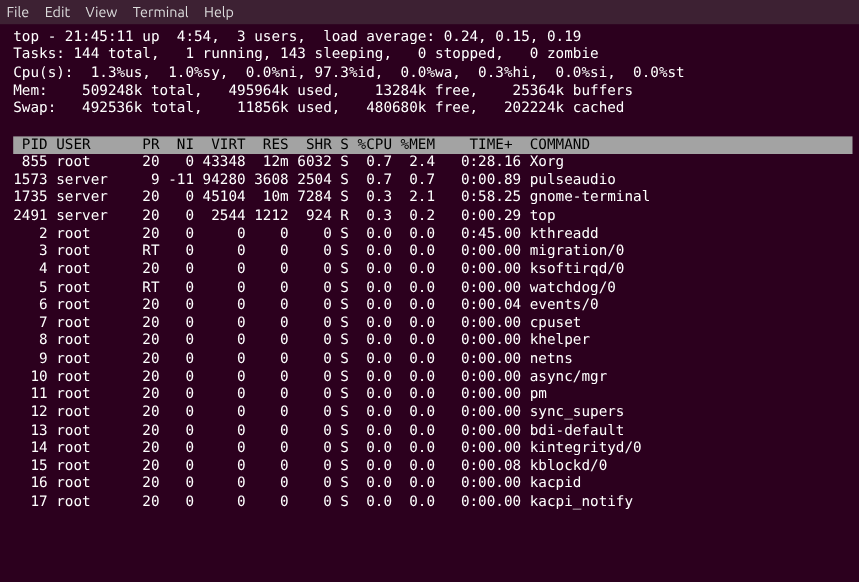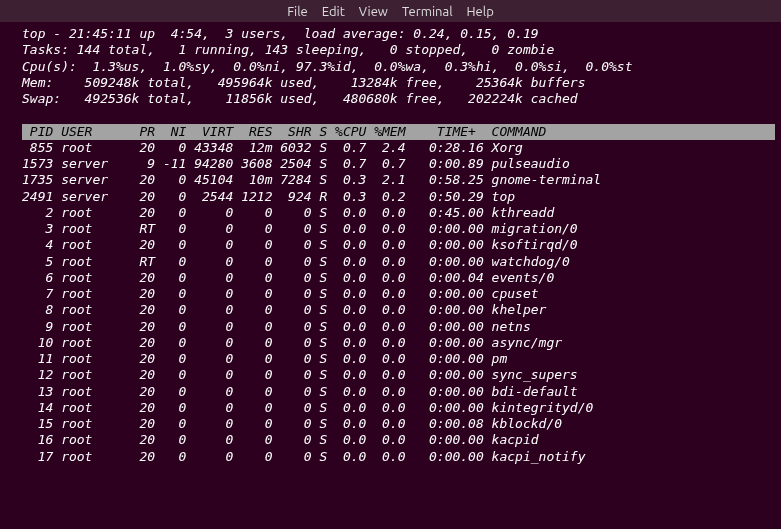--- a/index.html
+++ b/index.html
@@ -1,18 +1,18 @@
 <!DOCTYPE html>
 <html><head>
 <meta charset="utf-8">
 <style>
   html,body{margin:0;padding:0;background:#2c001e;color:#fff;font-family:"DejaVu Sans Mono","Ubuntu Mono",Consolas,monospace;font-size:13px;line-height:1.25;width:781px;height:529px;overflow:hidden;}
-  .menubar{background:#3d2133;height:22px;display:flex;align-items:center;padding:0 6px;gap:14px;font-family:Ubuntu,"DejaVu Sans",sans-serif;font-size:13px;color:#ddd;justify-content:center;}
+  .menubar{background:#3d2133;height:22px;display:flex;align-items:center;padding:0 6px;gap:14px;font-family:Ubuntu,"DejaVu Sans",sans-serif;font-size:13px;color:#ddd;}
   .menubar span{cursor:default;}
-  .term{padding:4px 6px 6px 22px;font-style:italic;}
+  .term{padding:4px 6px 6px 12px;}
   .hdr{background:#a3a3a3;color:#000;white-space:pre;}
   .row{white-space:pre;}
   pre{margin:0;font:inherit;}
 </style>
 </head>
 <body>
 
 <div class="menubar">
   <span>File</span>
   <span>Edit</span>
@@ -26,21 +26,21 @@
   <pre class="row">Tasks: 144 total,   1 running, 143 sleeping,   0 stopped,   0 zombie</pre>
   <pre class="row">Cpu(s):  1.3%us,  1.0%sy,  0.0%ni, 97.3%id,  0.0%wa,  0.3%hi,  0.0%si,  0.0%st</pre>
   <pre class="row">Mem:    509248k total,   495964k used,    13284k free,    25364k buffers</pre>
   <pre class="row">Swap:   492536k total,    11856k used,   480680k free,   202224k cached</pre>
   <pre class="row"> </pre>
   <pre class="hdr"> PID USER      PR  NI  VIRT  RES  SHR S %CPU %MEM    TIME+  COMMAND            </pre>
   <div id="rows">
       <pre class="row"> 855 root      20   0 43348  12m 6032 S  0.7  2.4   0:28.16 Xorg</pre>
       <pre class="row">1573 server     9 -11 94280 3608 2504 S  0.7  0.7   0:00.89 pulseaudio</pre>
       <pre class="row">1735 server    20   0 45104  10m 7284 S  0.3  2.1   0:58.25 gnome-terminal</pre>
-      <pre class="row">2491 server    20   0  2544 1212  924 R  0.3  0.2   0:50.29 top</pre>
+      <pre class="row">2491 server    20   0  2544 1212  924 R  0.3  0.2   0:00.29 top</pre>
       <pre class="row">   2 root      20   0     0    0    0 S  0.0  0.0   0:45.00 kthreadd</pre>
       <pre class="row">   3 root      RT   0     0    0    0 S  0.0  0.0   0:00.00 migration/0</pre>
       <pre class="row">   4 root      20   0     0    0    0 S  0.0  0.0   0:00.00 ksoftirqd/0</pre>
       <pre class="row">   5 root      RT   0     0    0    0 S  0.0  0.0   0:00.00 watchdog/0</pre>
       <pre class="row">   6 root      20   0     0    0    0 S  0.0  0.0   0:00.04 events/0</pre>
       <pre class="row">   7 root      20   0     0    0    0 S  0.0  0.0   0:00.00 cpuset</pre>
       <pre class="row">   8 root      20   0     0    0    0 S  0.0  0.0   0:00.00 khelper</pre>
       <pre class="row">   9 root      20   0     0    0    0 S  0.0  0.0   0:00.00 netns</pre>
       <pre class="row">  10 root      20   0     0    0    0 S  0.0  0.0   0:00.00 async/mgr</pre>
       <pre class="row">  11 root      20   0     0    0    0 S  0.0  0.0   0:00.00 pm</pre>

